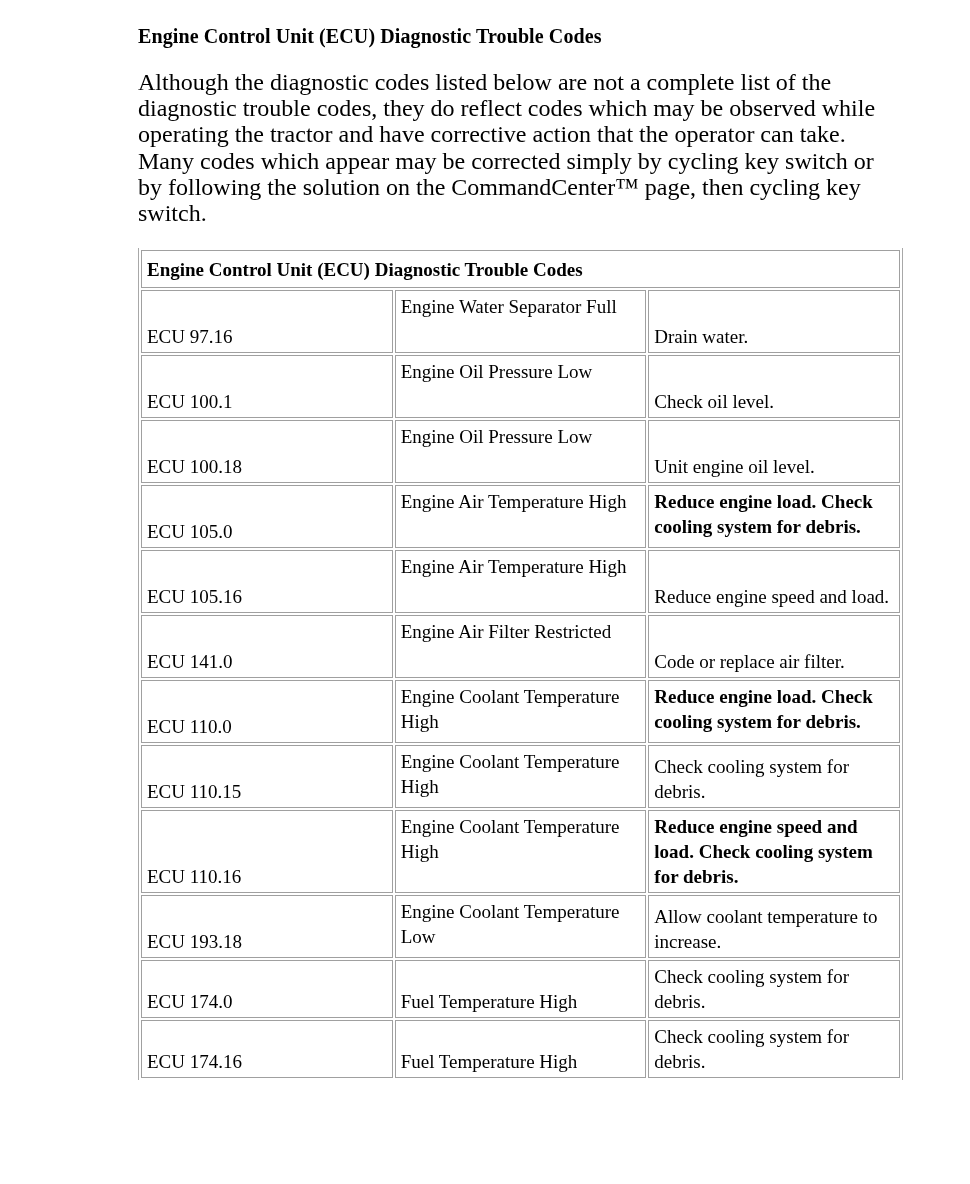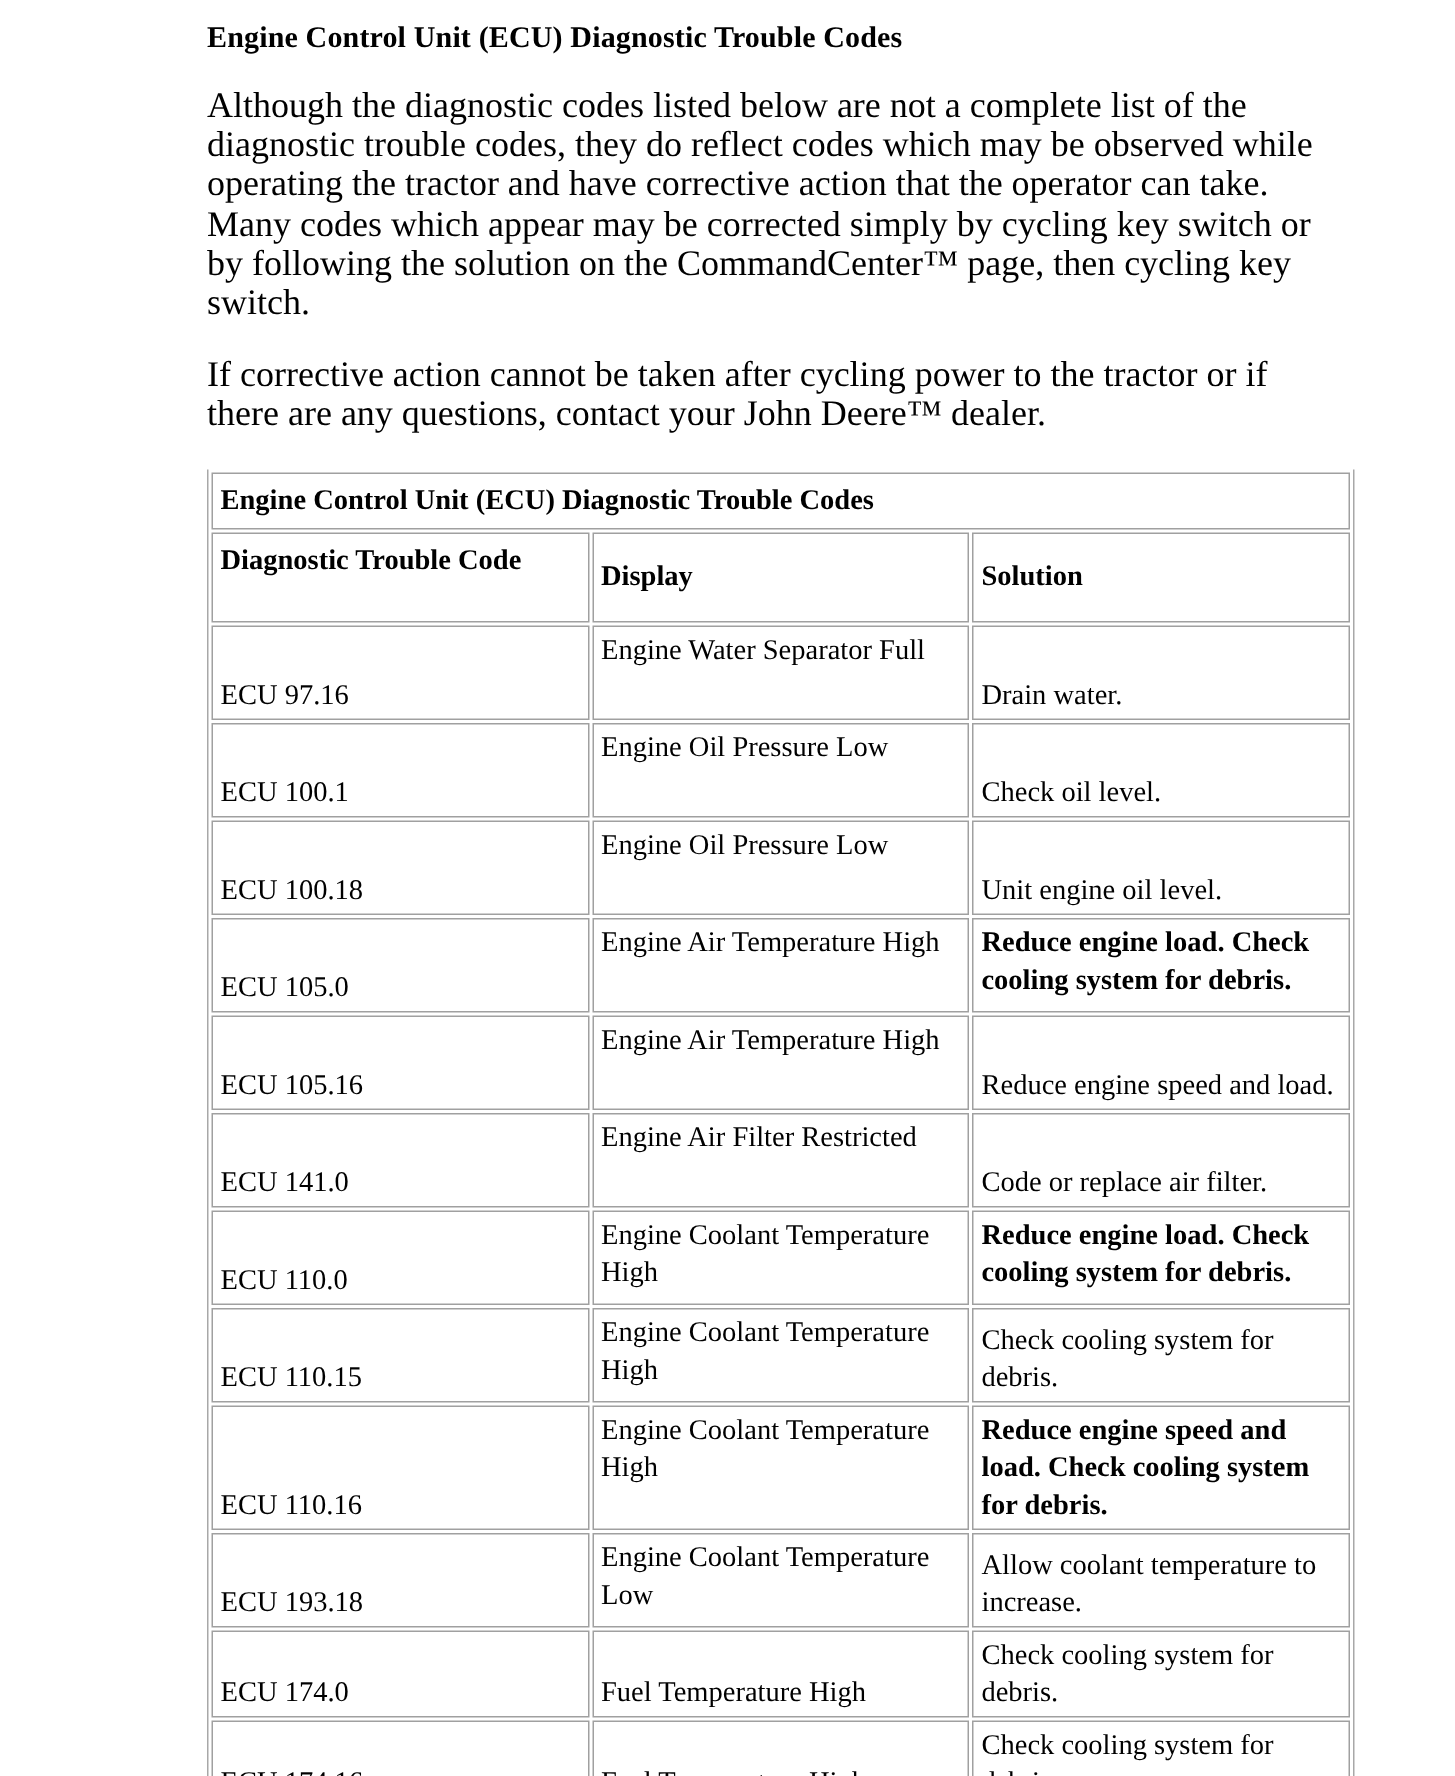--- a/index.html
+++ b/index.html
@@ -12,21 +12,21 @@
     height: 1184px;
     font-family: "Liberation Serif", "DejaVu Serif", serif;
     color: #000000;
     -webkit-font-smoothing: none;
   }
   .page {
     position: relative;
     width: 962px;
     height: 1184px;
     box-sizing: border-box;
-    padding: 12px 68px 0 138px;
+    padding: 23px 68px 0 138px;
     overflow: hidden;
   }
   .doc-title {
     font-size: 20px;
     font-weight: bold;
     line-height: 26px;
     margin: 0 0 20px 0;
     letter-spacing: 0.1px;
   }
   .para {
@@ -83,31 +83,25 @@
 </style>
 </head>
 <body>
 
 <div class="page">
 
   <h1 class="doc-title">Engine Control Unit (ECU) Diagnostic Trouble Codes</h1>
 
   <p class="para first">Although the diagnostic codes listed below are not a complete list of the diagnostic trouble codes, they do reflect codes which may be observed while operating the tractor and have corrective action that the operator can take. Many codes which appear may be corrected simply by cycling key switch or by following the solution on the CommandCenter™ page, then cycling key switch.</p>
 
-  <p class="para second">If corrective action cannot be taken after cycling power to the tractor or if there are any questions, contact your John Deere™ dealer.</p>
 
   <table class="ecu-table">
     <tbody>
       <tr>
         <td class="caption-cell" colspan="3">Engine Control Unit (ECU) Diagnostic Trouble Codes</td>
-      </tr>
-      <tr>
-        <td class="col-head head-code c-code">Diagnostic Trouble Code</td>
-        <td class="col-head head-display c-disp">Display</td>
-        <td class="col-head head-solution c-sol">Solution</td>
       </tr>
 
     <tr class="tall">
           <td class="c-code">ECU 97.16</td>
           <td class="c-disp">Engine Water Separator Full</td>
           <td class="c-sol">Drain water.</td>
         </tr>
         <tr class="tall">
           <td class="c-code">ECU 100.1</td>
           <td class="c-disp">Engine Oil Pressure Low</td>

